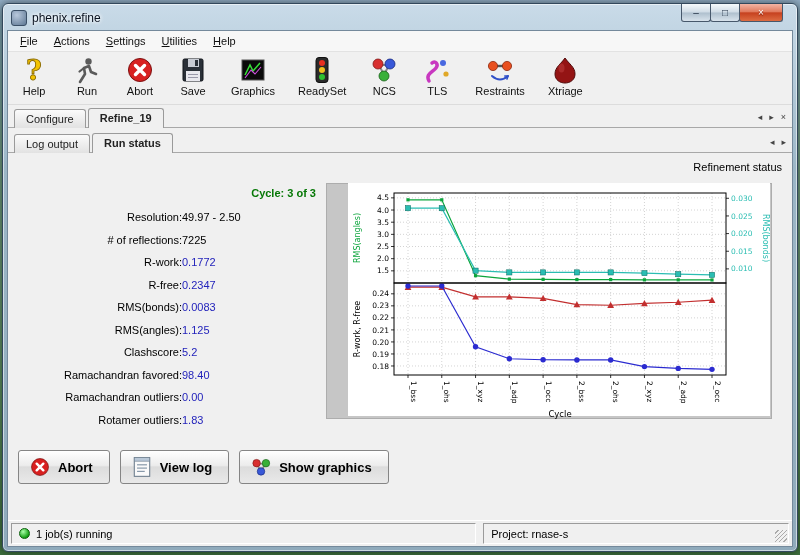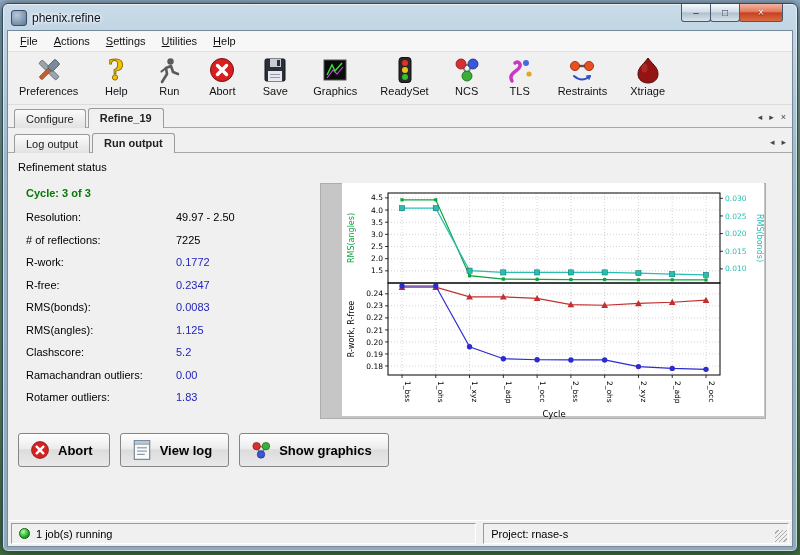--- a/index.html
+++ b/index.html
@@ -44,21 +44,21 @@
   .tabrow{display:flex;align-items:flex-end;padding:3px 6px 0 6px;position:relative;}
   .tabrow::after{content:"";position:absolute;left:0;right:0;bottom:0;border-bottom:1px solid #a8a8a8;}
   .tab{font-size:11px;padding:3px 11px 3px 11px;border:1px solid #9a9a9a;border-bottom:none;
     background:linear-gradient(#fbfbfb,#e2e2e2);border-radius:3px 3px 0 0;margin-right:2px;
     color:#222;position:relative;z-index:1;cursor:default;text-align:center;}
   .tab.active{background:#f0f0f0;font-weight:bold;padding-bottom:4px;z-index:2;}
   .tab-nav{margin-left:auto;display:flex;gap:7px;align-self:center;padding-bottom:2px;z-index:2;}
   .tab-nav-btn{font-size:9px;color:#444;cursor:default;line-height:10px;}
 
   
-  .content{padding:8px 10px 0 10px;}
+  .content{padding:8px 10px 0 16px;text-align:right;}
   .panel-heading{font-size:11px;color:#000;margin-bottom:8px;}
   .main-cols{display:flex;align-items:flex-start;}
   .status-grid{width:292px;font-size:11px;}
   .cycle-line{color:#067806;font-weight:bold;margin:6px 0 12px 8px;}
   .status-row{display:flex;margin:0 0 10.5px 8px;}
   .status-row .lbl{width:150px;color:#000;}
   .status-row .val{color:#000;}
   .status-row .val.blue{color:#2323bb;}
 
   .chart-panel{width:446px;height:236px;background:#c6c6c6;margin-left:10px;margin-top:2px;
@@ -106,34 +106,20 @@
         <div class="menu-item"><u>A</u>ctions</div>
         <div class="menu-item"><u>S</u>ettings</div>
         <div class="menu-item"><u>U</u>tilities</div>
         <div class="menu-item"><u>H</u>elp</div>
       </div>
 
     <div class="toolbar">
         <div class="tool-item">
           <div class="tool-icon">
             <svg viewBox="0 0 30 30">
-              <g transform="rotate(45 15 15)">
-                <rect x="3" y="12.5" width="24" height="5" rx="1.5" fill="#9aa4ae" stroke="#5a6470" stroke-width="0.8"></rect>
-              </g>
-              <g transform="rotate(-45 15 15)">
-                <rect x="3" y="13" width="13" height="4" rx="1" fill="#c06030" stroke="#7a3a16" stroke-width="0.6"></rect>
-                <rect x="16" y="11.5" width="11" height="7" rx="1.5" fill="#7a8a98" stroke="#4a5662" stroke-width="0.8"></rect>
-              </g>
-            </svg>
-          </div>
-          <div class="tool-label">Preferences</div>
-        </div>
-        <div class="tool-item">
-          <div class="tool-icon">
-            <svg viewBox="0 0 30 30">
               <text x="15" y="25" text-anchor="middle" font-size="27" font-weight="bold" font-family="DejaVu Serif,serif" fill="#f2c200" stroke="#8a6a00" stroke-width="0.9">?</text>
             </svg>
           </div>
           <div class="tool-label">Help</div>
         </div>
         <div class="tool-item">
           <div class="tool-icon">
             <svg viewBox="0 0 30 30">
               <circle cx="16.5" cy="6.5" r="3.2" fill="#5a5a5a"></circle>
               <path d="M8 27 L13 19 L12 13 L17 11 L19 17 L24 19" fill="none" stroke="#5a5a5a" stroke-width="2.6" stroke-linecap="round" stroke-linejoin="round"></path>
@@ -236,21 +222,21 @@
         <div class="tab active">Refine_19</div>
         <div class="tab-nav">
           <span class="tab-nav-btn">◂</span>
           <span class="tab-nav-btn">▸</span>
           <span class="tab-nav-btn">×</span>
         </div>
       </div>
 
     <div class="tabrow" style="margin-top:2px;">
         <div class="tab">Log output</div>
-        <div class="tab active">Run output</div>
+        <div class="tab active">Run status</div>
         <div class="tab-nav">
           <span class="tab-nav-btn">◂</span>
           <span class="tab-nav-btn">▸</span>
         </div>
       </div>
 
     <div class="content">
       <div class="panel-heading">Refinement status</div>
       <div class="main-cols">
         <div class="status-grid">
@@ -276,20 +262,24 @@
                 <span class="lbl">RMS(bonds):</span>
                 <span class="val blue">0.0083</span>
               </div>
               <div class="status-row">
                 <span class="lbl">RMS(angles):</span>
                 <span class="val blue">1.125</span>
               </div>
               <div class="status-row">
                 <span class="lbl">Clashscore:</span>
                 <span class="val blue">5.2</span>
+              </div>
+              <div class="status-row">
+                <span class="lbl">Ramachandran favored:</span>
+                <span class="val blue">98.40</span>
               </div>
               <div class="status-row">
                 <span class="lbl">Ramachandran outliers:</span>
                 <span class="val blue">0.00</span>
               </div>
               <div class="status-row">
                 <span class="lbl">Rotamer outliers:</span>
                 <span class="val blue">1.83</span>
               </div>
             </div>

